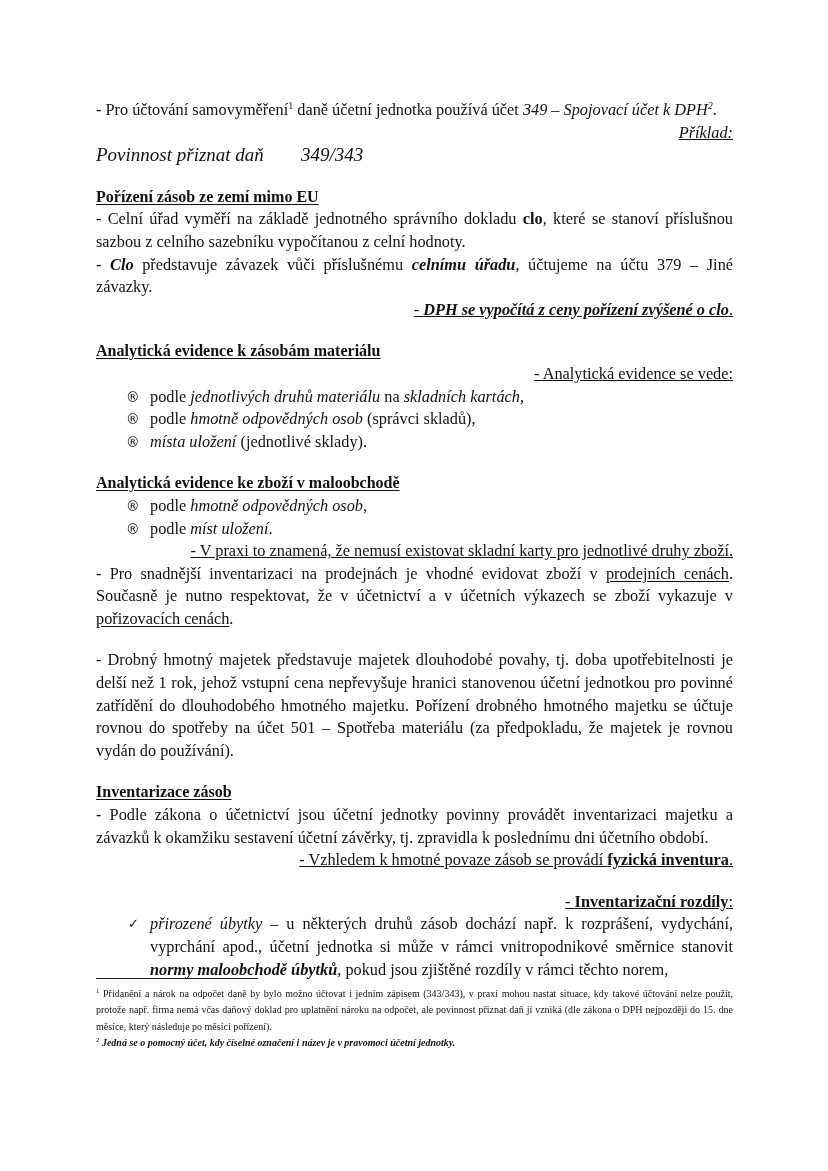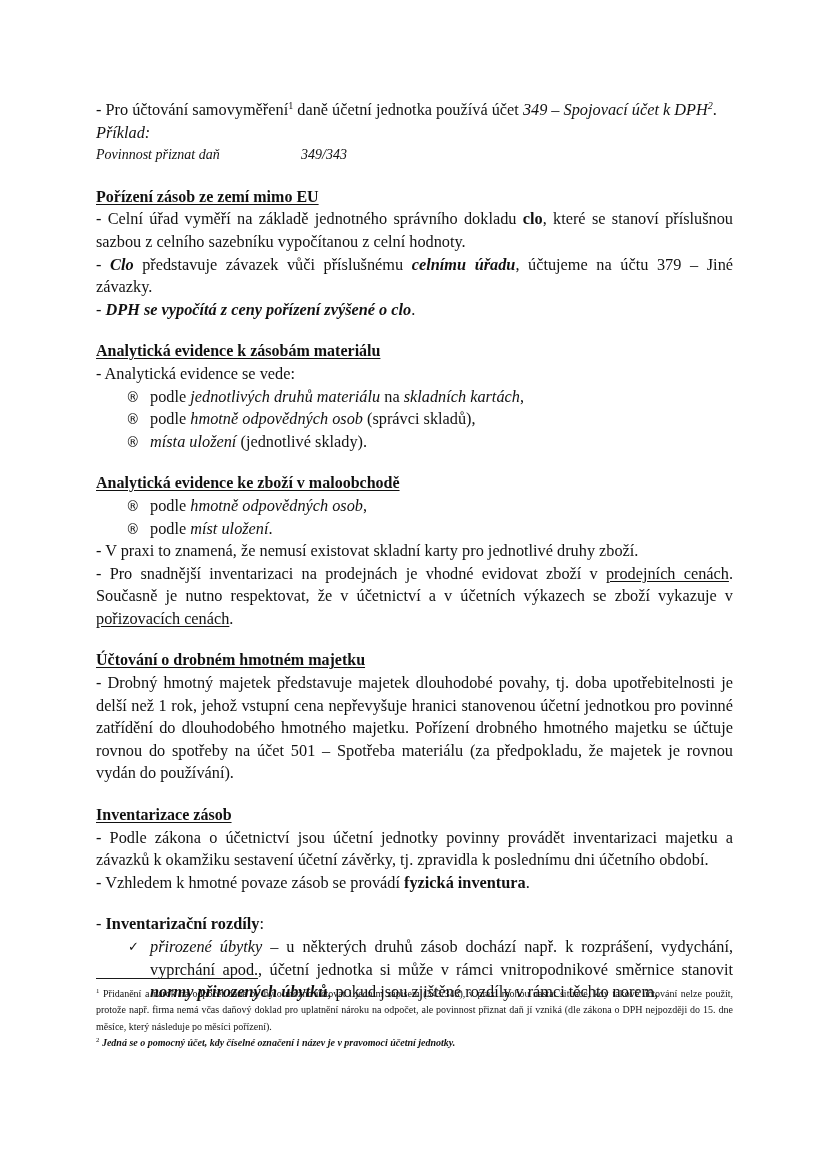--- a/index.html
+++ b/index.html
@@ -32,42 +32,42 @@
     margin: 0;
     padding: 0;
   }
   .para {
     font-size: 16.3px;
     line-height: 22.6px;
     text-align: justify;
     text-justify: inter-word;
     margin: 0;
   }
-  .para.nojust { text-align: left; }
+  .para.nojust { text-align: right; text-decoration: underline; }
   .heading {
     font-size: 16px;
     line-height: 22.6px;
     font-weight: bold;
     text-decoration: underline;
     text-underline-offset: 2px;
     margin: 0;
   }
   .gap-md { height: 19px; }
   .it { font-style: italic; }
   .bd { font-weight: bold; }
   .bdit { font-weight: bold; font-style: italic; }
   .ul { text-decoration: underline; text-underline-offset: 2px; }
   sup {
     font-size: 0.62em;
     vertical-align: super;
     line-height: 0;
   }
   
   .example-row {
-    font-size: 14px;
+    font-size: 19px;
     line-height: 22.6px;
     font-style: italic;
     white-space: pre;
   }
   .example-row .lbl {
     display: inline-block;
     width: 205px;
   }
   
   .bullets {
@@ -164,34 +164,33 @@
     <p class="heading">Analytická evidence ke zboží v maloobchodě</p>
     <ul class="bullets">
       <li><span class="bullet-glyph">®</span><span>podle </span><span class="it">hmotně odpovědných osob</span><span>,</span></li>
       <li><span class="bullet-glyph">®</span><span>podle </span><span class="it">míst uložení</span><span>.</span></li>
     </ul>
     <p class="para nojust">- V praxi to znamená, že nemusí existovat skladní karty pro jednotlivé druhy zboží.</p>
     <p class="para"><span>- Pro snadnější inventarizaci na prodejnách je vhodné evidovat zboží v </span><span class="ul">prodejních cenách</span><span>. Současně je nutno respektovat, že v účetnictví a v účetních výkazech se zboží vykazuje v </span><span class="ul">pořizovacích cenách</span><span>.</span></p>
 
     <div class="gap-md"></div>
 
-    <p class="heading">Účtování o drobném hmotném majetku</p>
     <p class="para">- Drobný hmotný majetek představuje majetek dlouhodobé povahy, tj. doba upotřebitelnosti je delší než 1 rok, jehož vstupní cena nepřevyšuje hranici stanovenou účetní jednotkou pro povinné zatřídění do dlouhodobého hmotného majetku. Pořízení drobného hmotného majetku se účtuje rovnou do spotřeby na účet 501 – Spotřeba materiálu (za předpokladu, že majetek je rovnou vydán do používání).</p>
 
     <div class="gap-md"></div>
 
     <p class="heading">Inventarizace zásob</p>
     <p class="para">- Podle zákona o účetnictví jsou účetní jednotky povinny provádět inventarizaci majetku a závazků k okamžiku sestavení účetní závěrky, tj. zpravidla k poslednímu dni účetního období.</p>
     <p class="para nojust"><span>- Vzhledem k hmotné povaze zásob se provádí </span><span class="bd">fyzická inventura</span><span>.</span></p>
 
     <div class="gap-md"></div>
 
     <p class="para nojust"><span>- </span><span class="bd">Inventarizační rozdíly</span><span>:</span></p>
     <ul class="check-list">
-      <li><span class="bullet-glyph">✓</span><span class="it">přirozené úbytky</span><span> – u některých druhů zásob dochází např. k rozprášení, vydychání, vyprchání apod., účetní jednotka si může v rámci vnitropodnikové směrnice stanovit </span><span class="bdit">normy přirozených úbytků</span><span>, pokud jsou zjištěné rozdíly v rámci těchto norem,</span></li>
+      <li><span class="bullet-glyph">✓</span><span class="it">přirozené úbytky</span><span> – u některých druhů zásob dochází např. k rozprášení, vydychání, vyprchání apod., účetní jednotka si může v rámci vnitropodnikové směrnice stanovit </span><span class="bdit">normy maloobchodě úbytků</span><span>, pokud jsou zjištěné rozdíly v rámci těchto norem,</span></li>
     </ul>
 
   </div>
 
   <div class="footnotes">
     <div class="fn-rule"></div>
     <p class="fn"><sup>1</sup><span> Přidanění a nárok na odpočet daně by bylo možno účtovat i jedním zápisem (343/343), v praxi mohou nastat situace, kdy takové účtování nelze použít, protože např. firma nemá včas daňový doklad pro uplatnění nároku na odpočet, ale povinnost přiznat daň jí vzniká (dle zákona o DPH nejpozději do 15. dne měsíce, který následuje po měsíci pořízení).</span></p>
     <p class="fn"><sup>2</sup><span class="bdit"> Jedná se o pomocný účet, kdy číselné označení i název je v pravomoci účetní jednotky.</span></p>
   </div>
 

